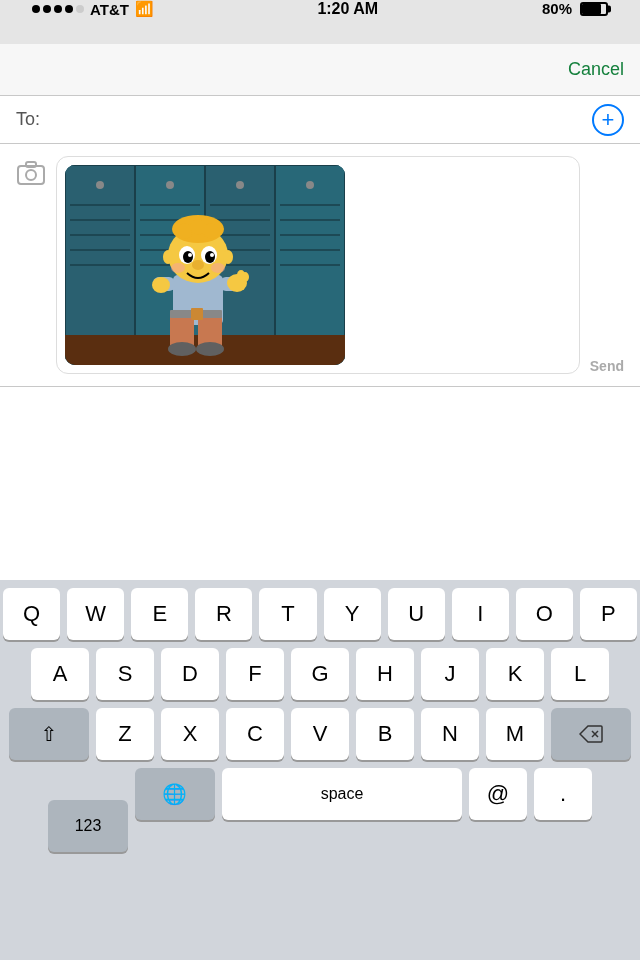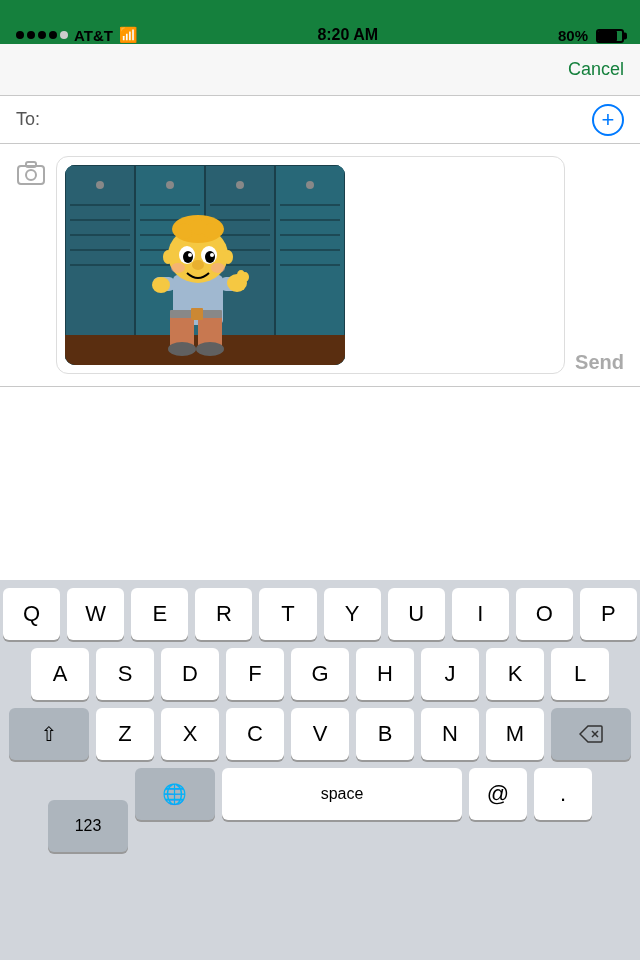--- a/index.html
+++ b/index.html
@@ -8,26 +8,26 @@
       width: 640px;
       height: 960px;
       font-family: -apple-system, 'Helvetica Neue', Helvetica, sans-serif;
       background: #fff;
       overflow: hidden;
       position: relative;
     }
 
     
     .status-bar {
-      background: #15803d;
+      background: #e5e5e5;
       height: 44px;
       display: flex;
-      align-items: flex-end;
+      align-items: flex-start;
       justify-content: space-between;
-      padding: 0 16px;
+      padding: 0 32px;
       font-size: 16px;
       font-weight: 600;
     }
     .status-left {
       display: flex;
       align-items: center;
       gap: 6px;
     }
     .signal-dots {
       display: flex; gap: 3px;
@@ -179,21 +179,21 @@
       width: 280px;
       height: 200px;
       border-radius: 10px;
       overflow: hidden;
       position: relative;
       background: #2a5c6a;
     }
     
     .send-btn {
       color: #aaa;
-      font-size: 20px;
+      font-size: 14px;
       font-weight: 600;
       margin-left: 10px;
       margin-top: 4px;
       cursor: pointer;
       align-self: flex-end;
     }
 
     
     .keyboard {
       position: absolute;
@@ -273,21 +273,21 @@
     <div class="signal-dots">
       <div class="signal-dot"></div>
       <div class="signal-dot"></div>
       <div class="signal-dot"></div>
       <div class="signal-dot"></div>
       <div class="signal-dot" style="background:#ccc;"></div>
     </div>
     <span class="carrier-label">AT&amp;T</span>
     <span class="wifi-icon">📶</span>
   </div>
-  <div class="status-center">8:20 AM</div>
+  <div class="status-center">1:20 AM</div>
   <div class="status-right">
     <span>80%</span>
     <div class="battery-container">
       <div class="battery-icon">
         <div class="battery-fill"></div>
       </div>
     </div>
   </div>
 </div>
 

